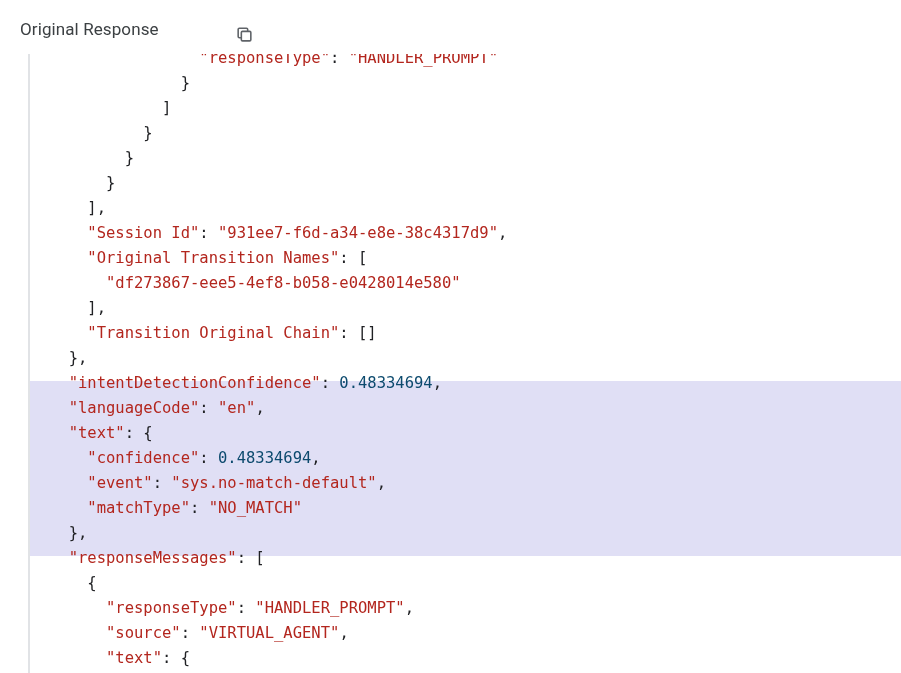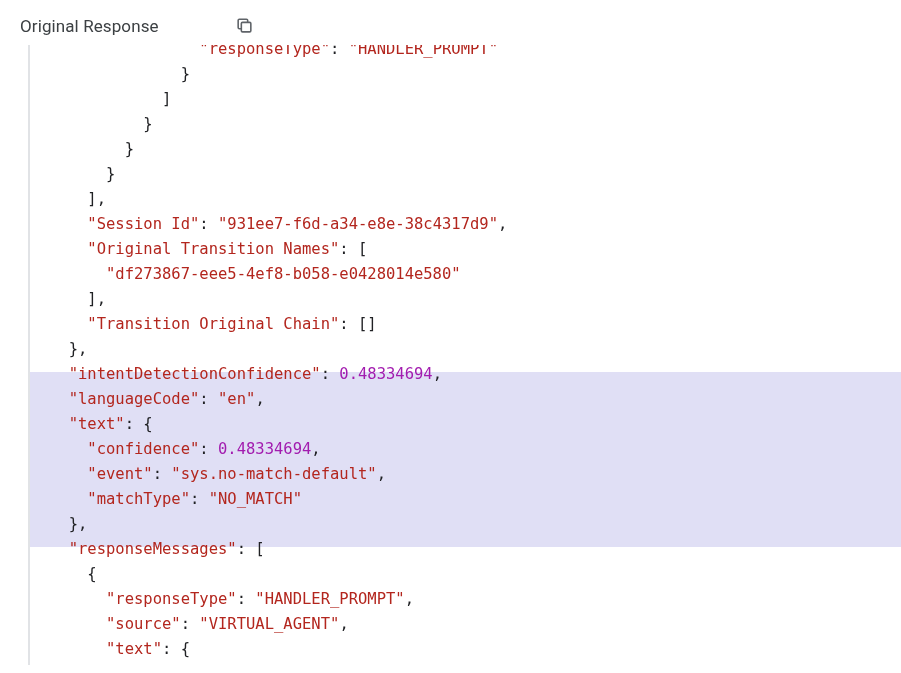--- a/index.html
+++ b/index.html
@@ -8,22 +8,23 @@
     font-family: -apple-system, BlinkMacSystemFont, "Segoe UI", Roboto, Helvetica, Arial, sans-serif;
     background: #fff;
     color: #202124;
     width: 901px;
     height: 673px;
     overflow: hidden;
     position: relative;
   }
   .panel-header {
     display: flex;
-    align-items: center;
+    align-items: flex-start;
     padding: 10px 20px 4px 20px;
+    margin-top: 9px;
   }
   .panel-title {
     font-size: 17px;
     font-weight: 400;
     color: #3c4043;
     letter-spacing: 0.1px;
     flex: 0 0 auto;
     margin-right: 70px;
   }
   .copy-btn {
@@ -63,21 +64,21 @@
     height: 160px;
     background: #c7c5ec;
     opacity: 0.55;
     z-index: 0;
   }
   pre > code { position: relative; z-index: 1; display:block; }
 
   
   .k  { color: #b3261e; } 
   .s  { color: #b3261e; } 
-  .n  { color: #a21caf; } 
+  .n  { color: #0c4a6e; } 
   .p  { color: #202124; } 
 </style>
 </head>
 <body>
 
 <div class="panel-header">
   <span class="panel-title">Original Response</span>
   <button class="copy-btn" aria-label="Copy">
     <svg width="19" height="19" viewBox="0 0 24 24" fill="none" stroke="currentColor" stroke-width="2">
       <rect x="8" y="8" width="12" height="12" rx="1.5"></rect>

